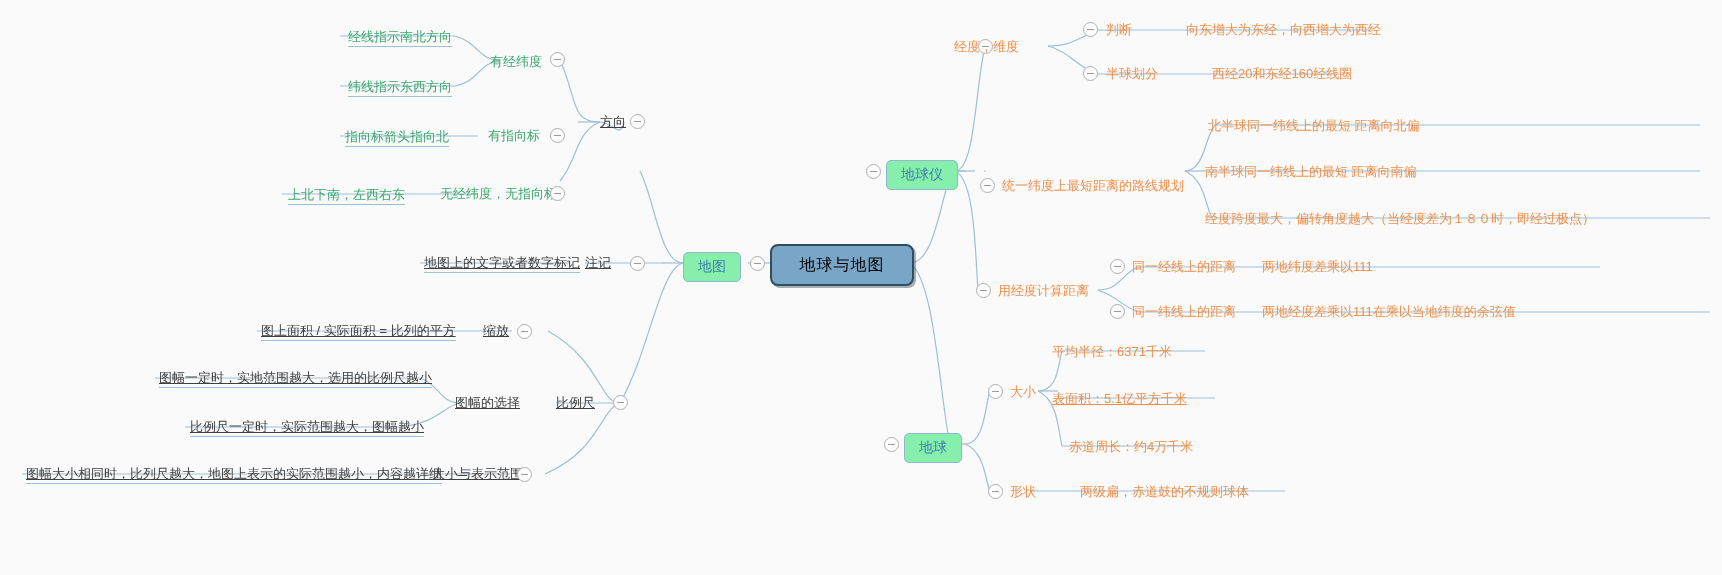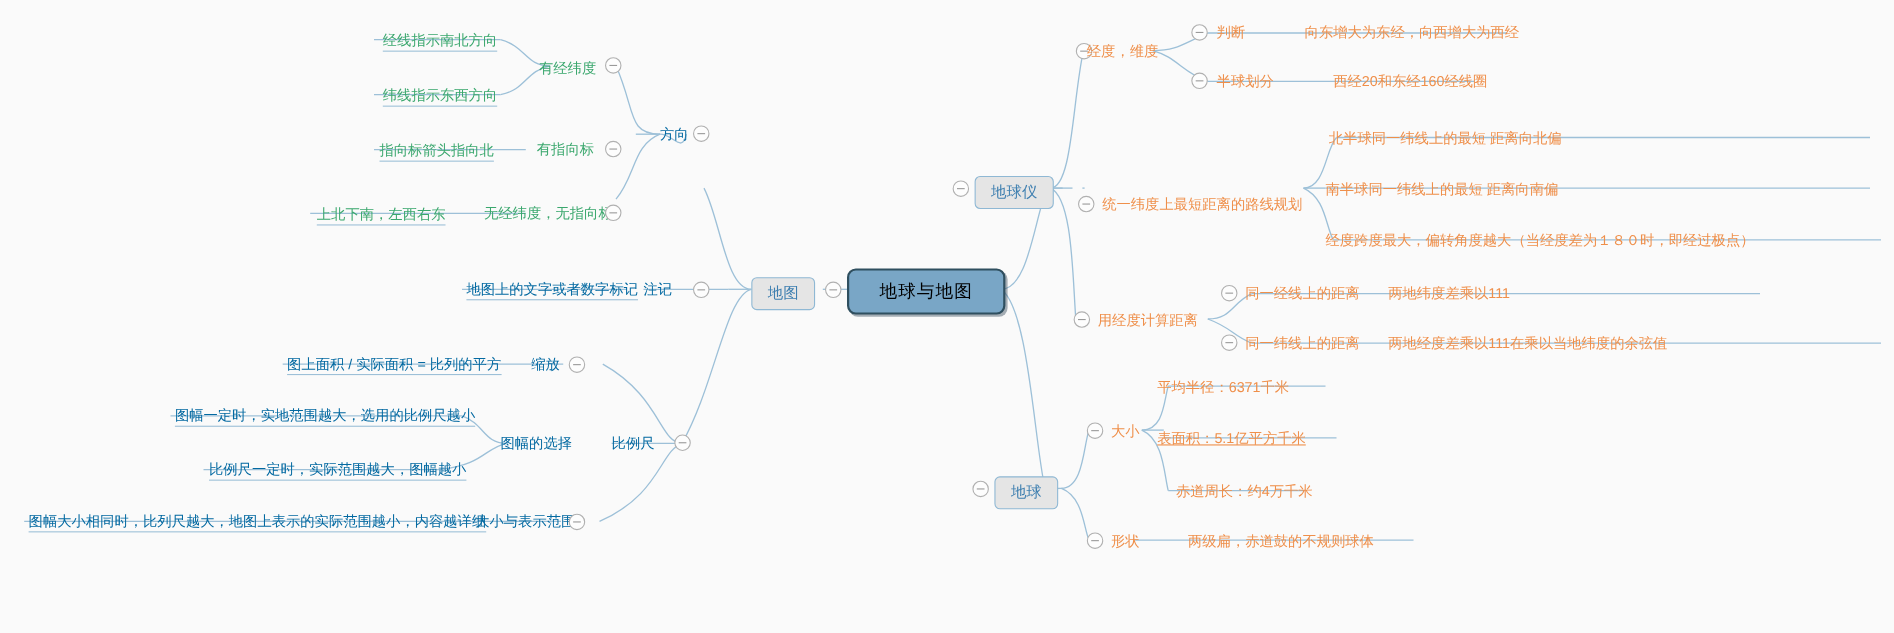--- a/index.html
+++ b/index.html
@@ -21,32 +21,32 @@
     background:#79a6c6;
     border:2px solid #2f4f5f;
     border-radius:8px;
     box-shadow:2px 2px 0 rgba(60,80,95,.45);
     display:flex;align-items:center;justify-content:center;
     color:#000000;font-size:16px;letter-spacing:1px;
   }
 
   
   .l1{
-    background:#e5e5e5;
+    background:#86efac;
     border:1px solid #8fb8d4;
     border-radius:5px;
     color:#3e7fb0;
     font-size:14px;
     padding:5px 14px;
     display:flex;align-items:center;justify-content:center;
   }
 
   
   .txt{font-size:13px;display:flex;align-items:center;height:18px;}
-  .blue{color:#0369a1;}
+  .blue{color:#404040;text-decoration:underline;}
   .green{color:#3aa76d;}
   .orange{color:#ef8f4a;}
 
   
   .toggle{
     position:absolute;
     width:15px;height:15px;border-radius:50%;
     border:1px solid #b0b0b0;background:#fdfdfd;
     box-sizing:border-box;
   }
@@ -223,21 +223,21 @@
   <div class="node txt blue under" style="left:26px;top:465px;">
     <span>图幅大小相同时，比列尺越大，地图上表示的实际范围越小，内容越详细</span>
   </div>
 
   <div class="toggle" style="left:866px;top:164px;"></div>
   <div class="node l1" style="left:886px;top:160px;">
     <span>地球仪</span>
   </div>
 
   <div class="toggle" style="left:978px;top:39px;"></div>
-  <div class="node txt orange" style="left:988px;top:38px;justify-content:center;">
+  <div class="node txt orange" style="left:954px;top:38px;justify-content:center;">
     <span>经度，维度</span>
   </div>
 
   <div class="toggle" style="left:1083px;top:22px;"></div>
   <div class="node txt orange" style="left:1106px;top:21px;">
     <span>判断</span>
   </div>
   <div class="node txt orange" style="left:1186px;top:21px;">
     <span>向东增大为东经，向西增大为西经</span>
   </div>

